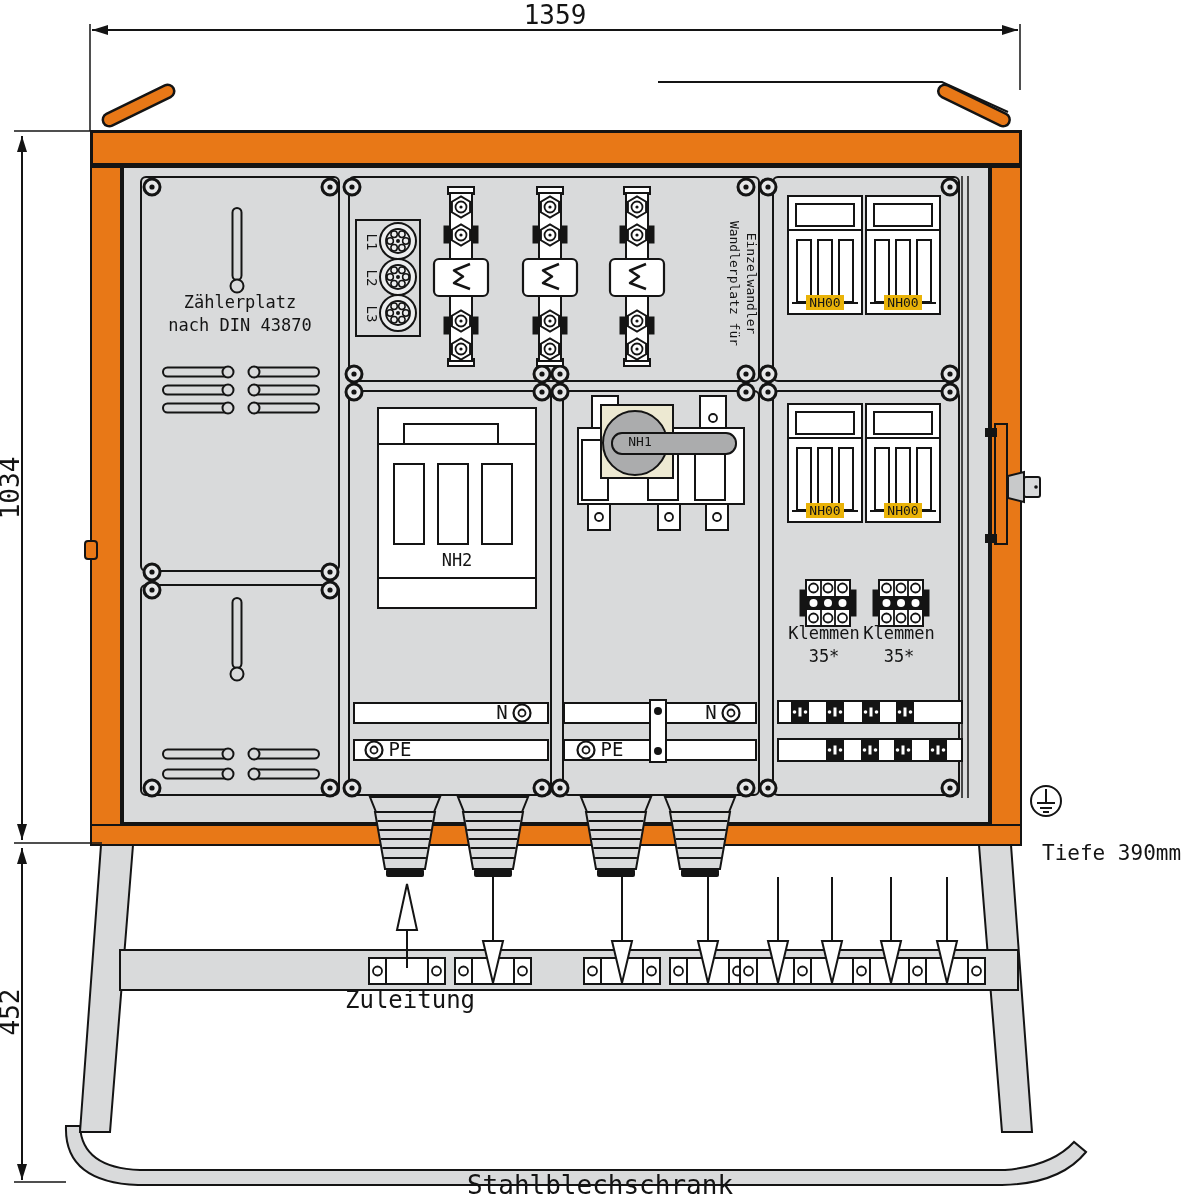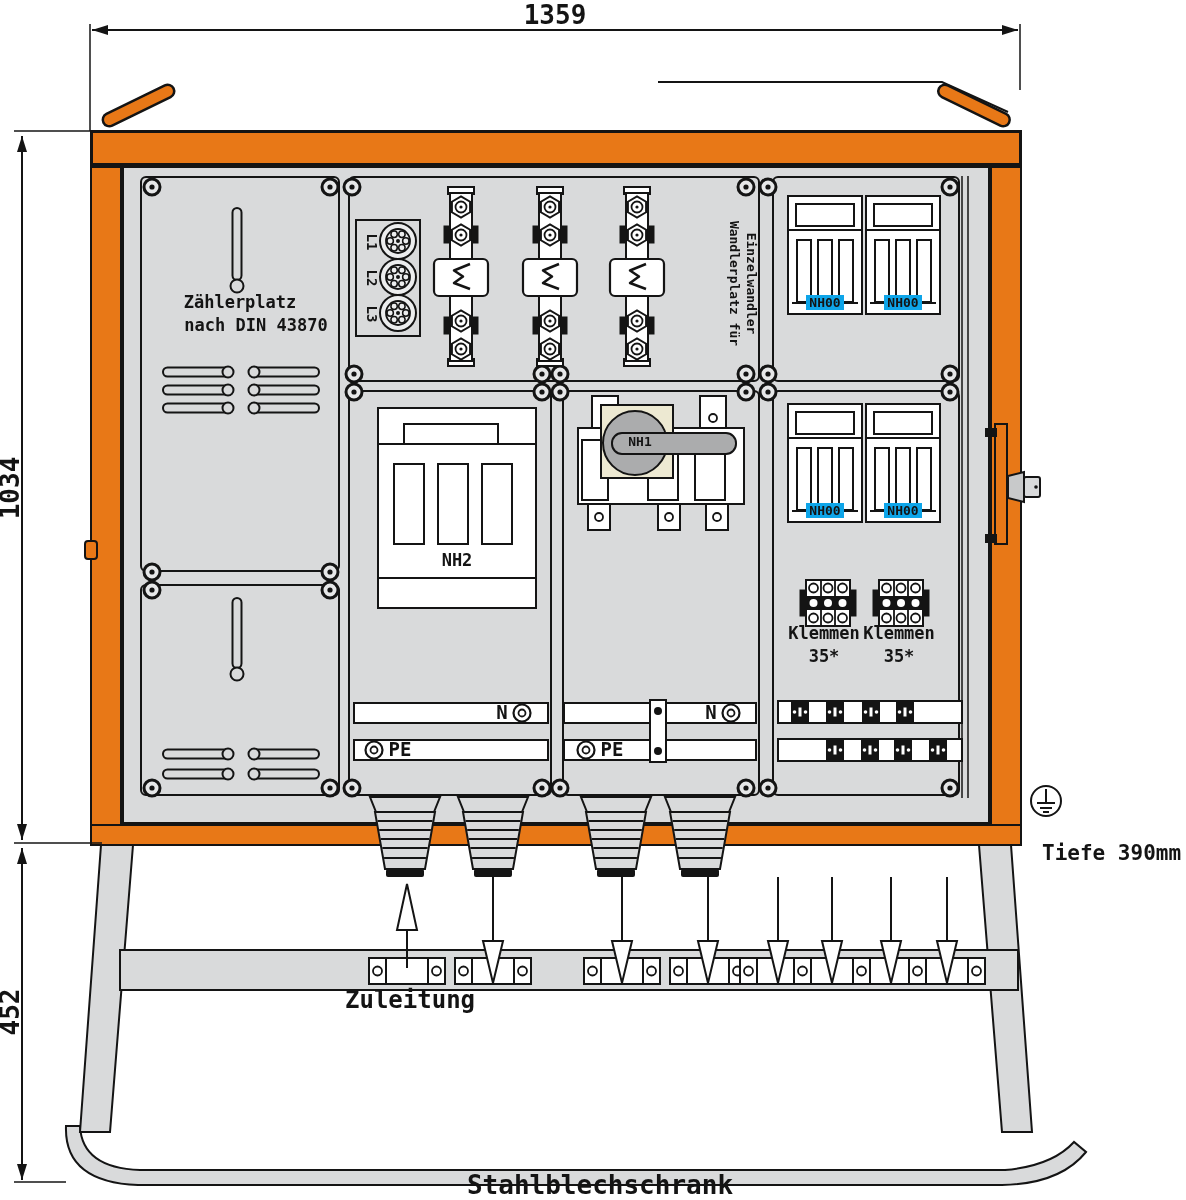--- a/index.html
+++ b/index.html
@@ -5,21 +5,21 @@
   html,body{margin:0;padding:0;background:#fff;}
   #canvas{position:relative;width:1186px;height:1200px;background:#fff;overflow:hidden;
           font-family:"DejaVu Sans Mono",monospace;color:#141414;}
   .abs{position:absolute;box-sizing:border-box;}
   .panel{background:#D9DADB;border:2px solid #141414;border-radius:6px;}
   .orange{background:#E87817;border:2px solid #141414;}
   .lbl{position:absolute;color:#141414;text-align:center;line-height:1.05;white-space:nowrap;}
   .left{text-align:right;}
   .rot90{transform:rotate(90deg);transform-origin:center;}
   .rotm90{transform:rotate(-90deg);transform-origin:center;}
-  .wbg{background:#0ea5e9;padding:0 3px;}
+  .wbg{background:#eab308;padding:0 3px;}
   svg{position:absolute;left:0;top:0;}
 </style>
 </head>
 <body>
 
 <div id="canvas">
 
   <div class="abs orange" style="left:90px;top:130px;width:932px;height:36px;border-width:3px;"></div>
   <div class="abs" style="left:122px;top:166px;width:868px;height:658px;background:#D9DADB;border:2px solid #141414;box-sizing:border-box;"></div>
   <div class="abs orange" style="left:90px;top:166px;width:32px;height:680px;"></div>
@@ -508,27 +508,27 @@
         <circle cx="897.5" cy="750" r="1.8" fill="#fff" stroke="none" stroke-width="0"></circle>
         <rect x="901.5" y="745.5" width="3" height="9" fill="#fff"></rect>
         <circle cx="908.5" cy="750" r="1.8" fill="#fff" stroke="none" stroke-width="0"></circle>
         <rect x="929" y="739" width="18" height="22" fill="#141414"></rect>
         <circle cx="932.5" cy="750" r="1.8" fill="#fff" stroke="none" stroke-width="0"></circle>
         <rect x="936.5" y="745.5" width="3" height="9" fill="#fff"></rect>
         <circle cx="943.5" cy="750" r="1.8" fill="#fff" stroke="none" stroke-width="0"></circle>
       </g>
   </svg>
 
-  <div class="abs" style="left:0;top:0;width:974px;height:1200px;font-weight:bold;">
+  <div class="abs" style="left:0;top:0;width:974px;height:1200px;">
     <div class="lbl" style="left:495px;top:2px;width:120px;font-size:26px;">1359</div>
     <div class="lbl rotm90" style="left:-35px;top:475px;width:90px;height:26px;font-size:26px;">1034</div>
     <div class="lbl rotm90" style="left:-35px;top:999px;width:90px;height:26px;font-size:26px;">452</div>
 
     <div class="lbl" style="left:140px;top:294px;width:200px;font-size:17px;">Zählerplatz</div>
-    <div class="lbl" style="left:140px;top:317px;width:200px;font-size:17px;padding-left:16px;">nach DIN 43870</div>
+    <div class="lbl" style="left:140px;top:317px;width:200px;font-size:17px;">nach DIN 43870</div>
 
     <div class="lbl rot90" style="left:351px;top:234px;width:40px;height:16px;font-size:14px;">L1</div>
     <div class="lbl rot90" style="left:351px;top:270px;width:40px;height:16px;font-size:14px;">L2</div>
     <div class="lbl rot90" style="left:351px;top:306px;width:40px;height:16px;font-size:14px;">L3</div>
 
     <div class="lbl rot90" style="left:648px;top:276px;width:170px;height:15px;font-size:13px;">Wandlerplatz für</div>
     <div class="lbl rot90" style="left:665px;top:276px;width:170px;height:15px;font-size:13px;">Einzelwandler</div>
 
     <div class="lbl" style="left:788px;top:296px;width:74px;font-size:13px;"><span class="wbg">NH00</span></div>
     <div class="lbl" style="left:866px;top:296px;width:74px;font-size:13px;"><span class="wbg">NH00</span></div>

